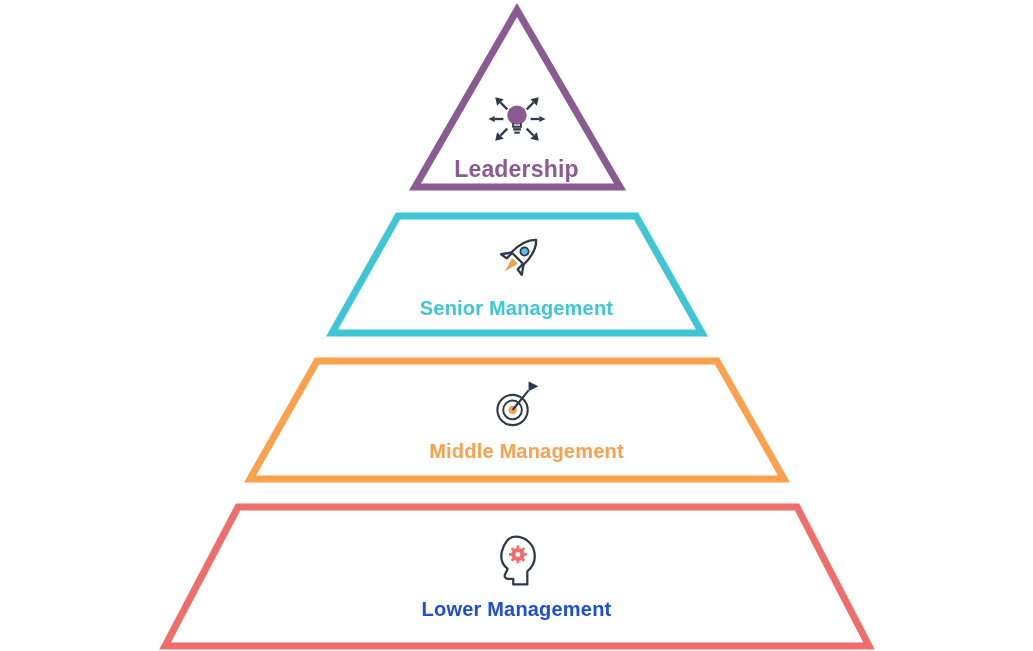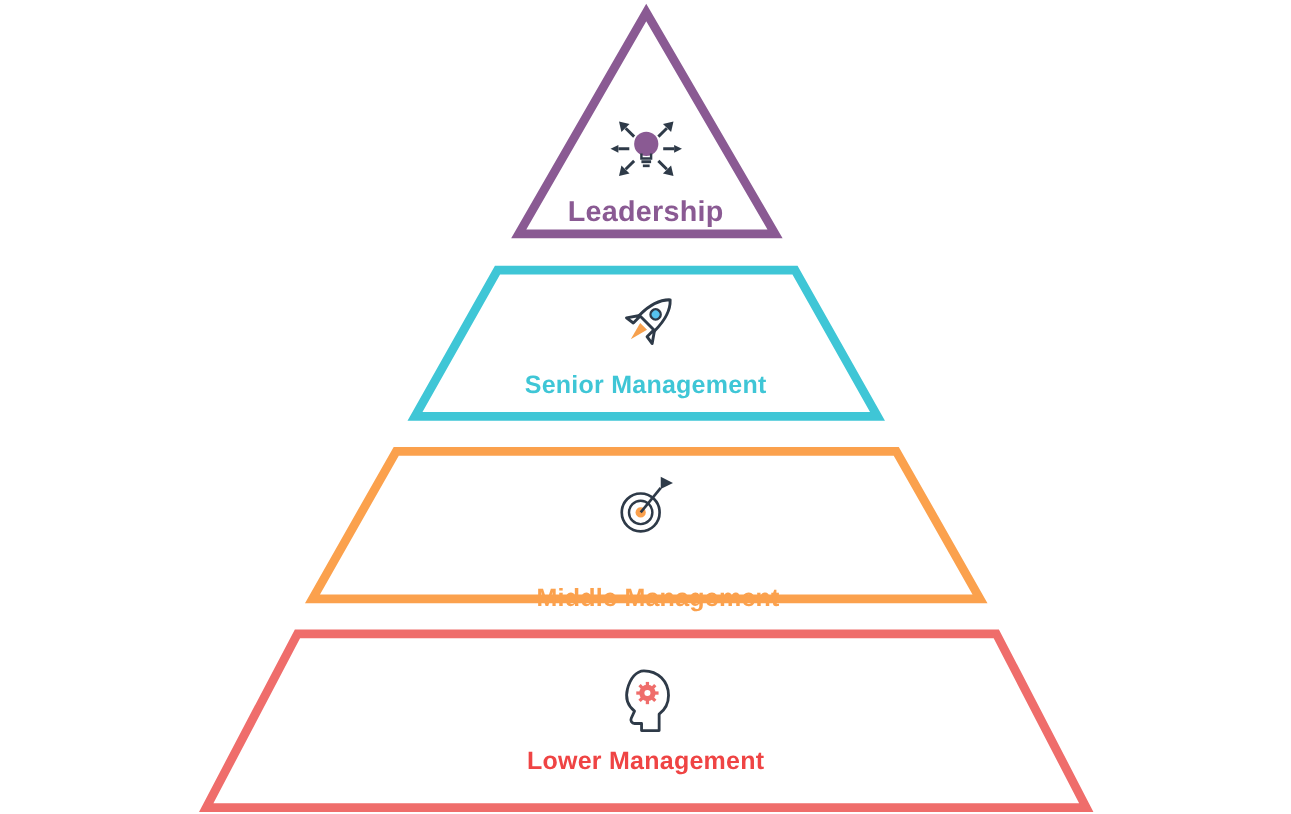--- a/index.html
+++ b/index.html
@@ -22,21 +22,21 @@
     position: absolute;
     left: 0; right: 0;
     text-align: center;
     font-weight: bold;
     font-size: 20px;
     letter-spacing: 0.2px;
     user-select: none;
   }
   .label-leadership { top: 156px; font-size: 23px; }
   .label-senior     { top: 297px; }
-  .label-middle     { top: 468px; padding-left: 20px; }
+  .label-middle     { top: 440px; padding-left: 20px; }
   .label-lower      { top: 598px; }
 
   .level-icon {
     position: absolute;
     left: 50%;
     transform: translateX(-50%);
   }
   .icon-idea   { top: 88px;  width: 62px; height: 62px; }
   .icon-rocket { top: 226px; width: 62px; height: 62px; margin-left: 2px; }
   .icon-target { top: 377px; width: 57px; height: 57px; }
@@ -109,15 +109,15 @@
       <rect x="31.6" y="15.5" width="2.8" height="5" transform="rotate(270 33 25)"></rect>
       <rect x="31.6" y="15.5" width="2.8" height="5" transform="rotate(315 33 25)"></rect>
       <circle cx="33" cy="25" r="7"></circle>
     </g>
     <circle cx="33" cy="25" r="2.6" fill="#ffffff"></circle>
   </svg>
 
   <div class="level-label label-leadership" style="color: rgb(138, 90, 147);">Leadership</div>
   <div class="level-label label-senior" style="color: rgb(63, 198, 214);">Senior Management</div>
   <div class="level-label label-middle" style="color: rgb(251, 161, 77);">Middle Management</div>
-  <div class="level-label label-lower" style="color: #ef4444;">Lower Management</div>
+  <div class="level-label label-lower" style="color: #1d4ed8;">Lower Management</div>
 
 </div>
 
 </body></html>

